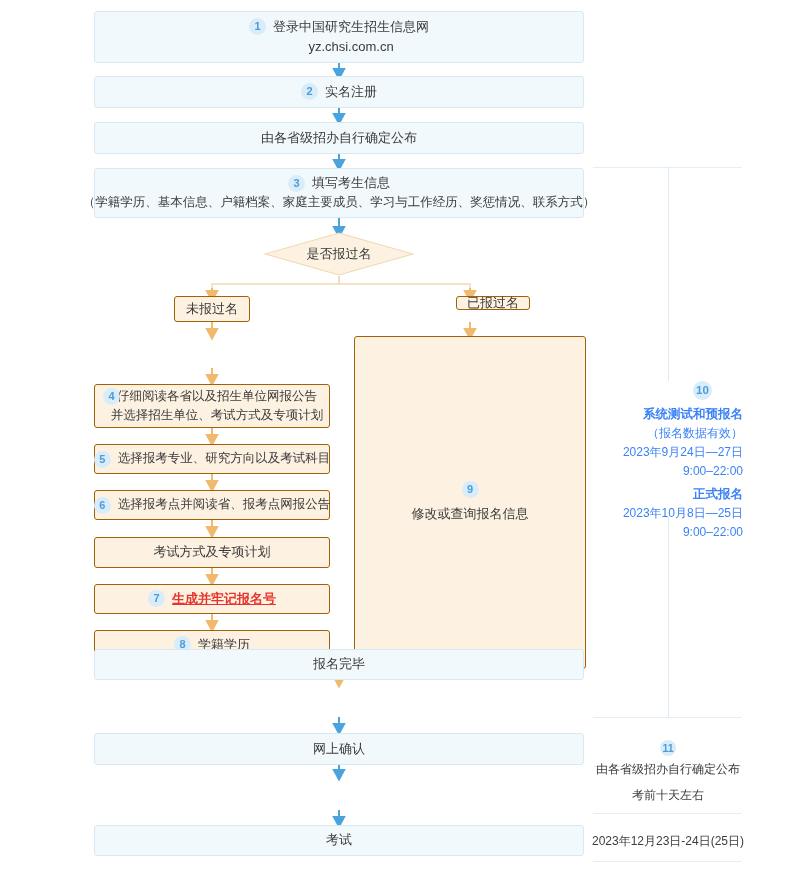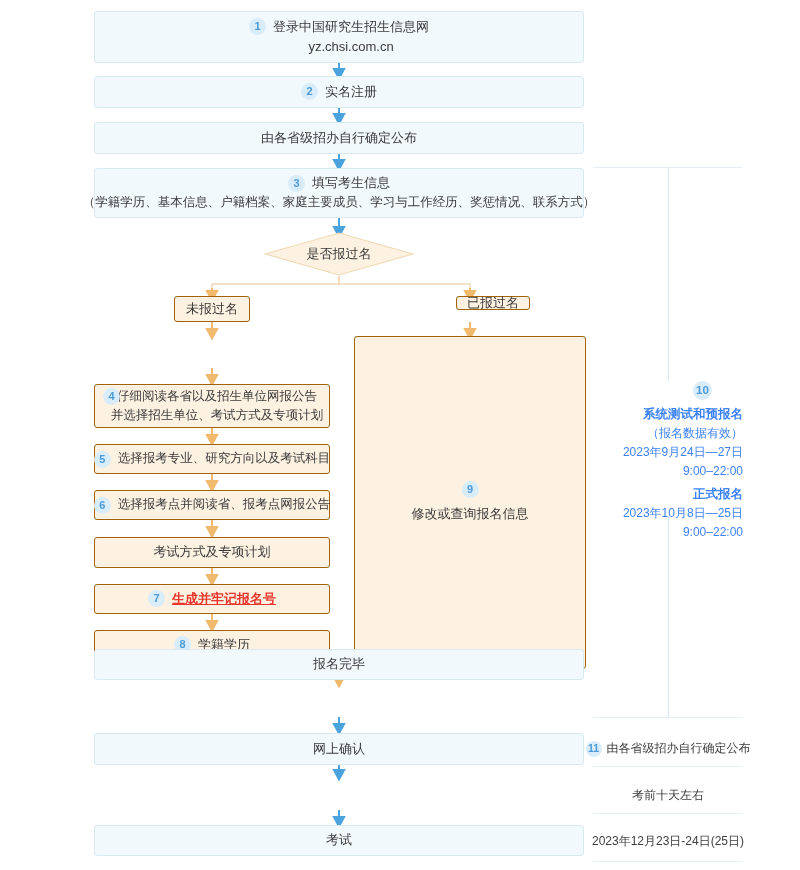--- a/index.html
+++ b/index.html
@@ -285,21 +285,21 @@
   <div class="side-text" style="left:593px;top:404px;width:150px;">
     <div class="txt-125 bold">系统测试和预报名</div>
     <div class="txt-12">（报名数据有效）</div>
     <div class="txt-12">2023年9月24日—27日</div>
     <div class="txt-12">9:00–22:00</div>
     <div class="txt-125 bold" style="margin-top:2px;">正式报名</div>
     <div class="txt-12">2023年10月8日—25日</div>
     <div class="txt-12">9:00–22:00</div>
   </div>
 
-  <div class="side-row" style="left:593px;top:740px;width:150px;">
+  <div class="side-row" style="left:593px;top:740px;width:150px;flex-direction:column;">
     <span class="badge" style="width:16px;height:16px;font-size:10.5px;">11</span>
     <span class="txt-12">由各省级招办自行确定公布</span>
   </div>
 
   <div class="side-row" style="left:593px;top:787px;width:150px;">
     <span class="txt-12">考前十天左右</span>
   </div>
 
   <div class="side-row" style="left:593px;top:833px;width:150px;">
     <span class="txt-12">2023年12月23日-24日(25日)</span>

